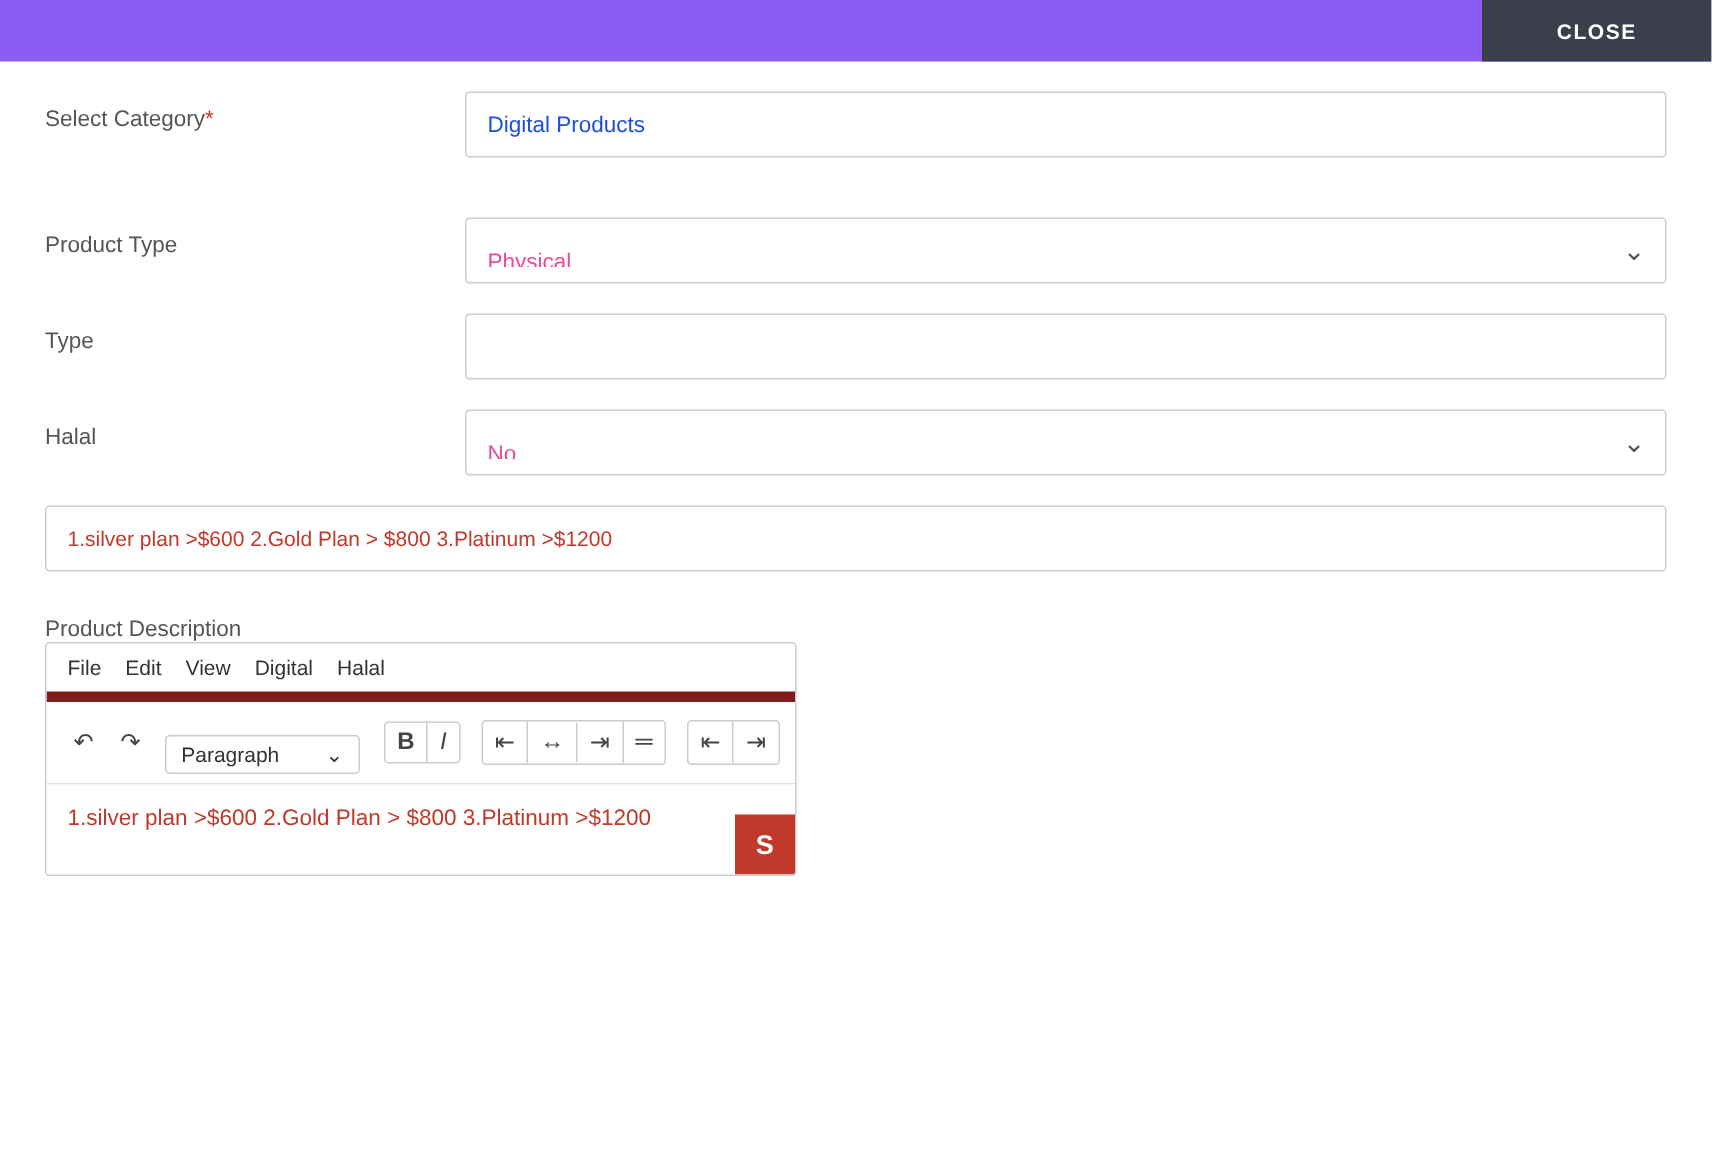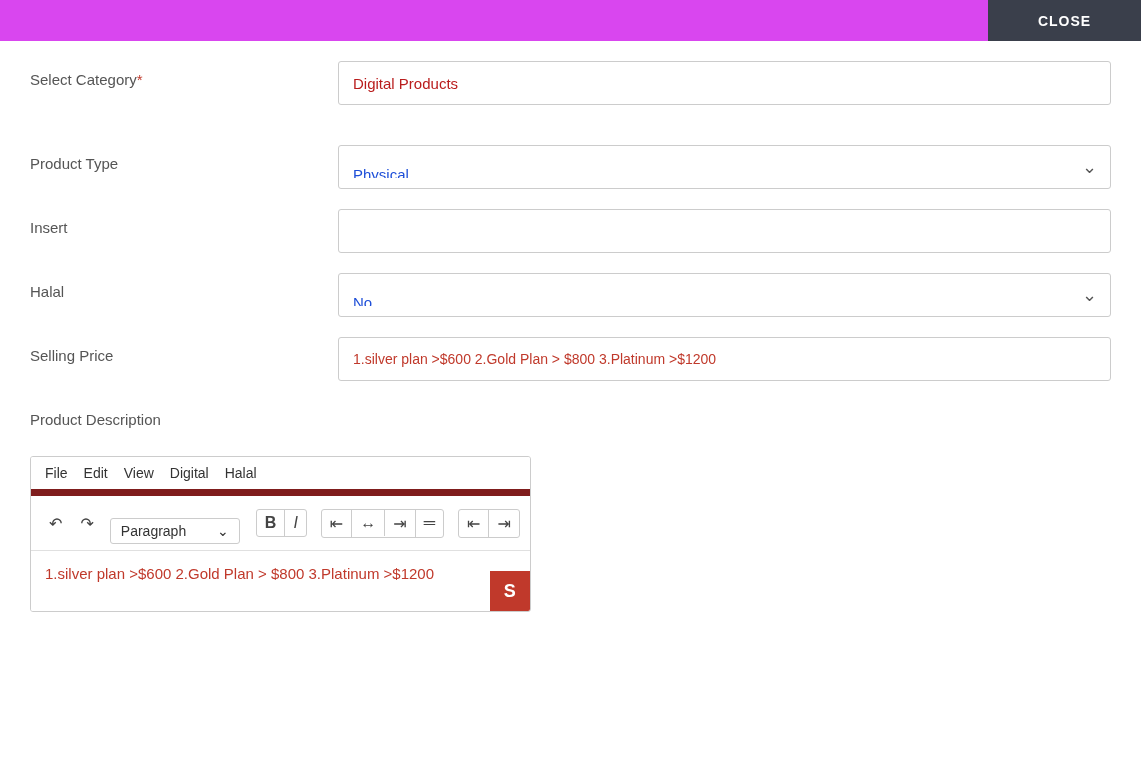--- a/index.html
+++ b/index.html
@@ -12,21 +12,21 @@
     body {
       background: #fff;
       width: 1141px;
       min-height: 768px;
       overflow-x: hidden;
     }
 
     .top-bar {
       display: flex;
       justify-content: flex-end;
-      background: #d946ef;
+      background: #8b5cf6;
       padding: 0;
     }
 
     .close-btn {
       background: #3a3f4b;
       color: #fff;
       border: none;
       padding: 10px 30px;
       font-size: 14px;
       font-weight: bold;
@@ -37,21 +37,20 @@
     }
 
     .form-container {
       padding: 20px 30px;
     }
 
     .form-row {
       display: flex;
       align-items: flex-start;
       margin-bottom: 20px;
-      gap: 28px;
     }
 
     .form-label {
       width: 280px;
       min-width: 280px;
       padding-top: 10px;
       font-size: 15px;
       color: #555;
       font-weight: 500;
     }
@@ -59,37 +58,37 @@
     .form-label .required {
       color: #c0392b;
     }
 
     .form-control {
       flex: 1;
       border: 1px solid #ccc;
       border-radius: 3px;
       padding: 10px 14px;
       font-size: 15px;
-      color: #b91c1c;
+      color: #1d4ed8;
       outline: none;
       height: 44px;
     }
 
     .select-wrapper {
       flex: 1;
       position: relative;
     }
 
     .select-wrapper select {
       width: 100%;
       border: 1px solid #ccc;
       border-radius: 3px;
       padding: 20px 40px 10px 14px;
       font-size: 15px;
-      color: #1d4ed8;
+      color: #ec4899;
       outline: none;
       height: 44px;
       appearance: none;
       -webkit-appearance: none;
       cursor: pointer;
       background: #fff;
     }
 
     .select-wrapper .chevron {
       position: absolute;
@@ -247,42 +246,39 @@
       <select>
         <option>Physical</option>
         <option>Digital</option>
       </select>
       <span class="chevron">⌄</span>
     </div>
   </div>
 
   <div class="form-row">
     <div class="form-label">
-      <span>Insert</span>
+      <span>Type</span>
     </div>
     <input type="text" class="form-control" value="" style="">
   </div>
 
   <div class="form-row">
     <div class="form-label">
       <span>Halal</span>
     </div>
     <div class="select-wrapper">
       <select>
         <option>No</option>
         <option>Yes</option>
       </select>
       <span class="chevron">⌄</span>
     </div>
   </div>
 
   <div class="form-row">
-    <div class="form-label">
-      <span>Selling Price</span>
-    </div>
     <input type="text" class="form-control selling-price-input" value="1.silver plan &gt;$600 2.Gold Plan &gt; $800 3.Platinum &gt;$1200" style="">
   </div>
 
   <div class="form-row" style="align-items:flex-start;flex-direction:column;">
     <div class="form-label">
       <span>Product Description</span>
     </div>
     <div class="editor-wrapper">
 
       <div class="editor-menu">

